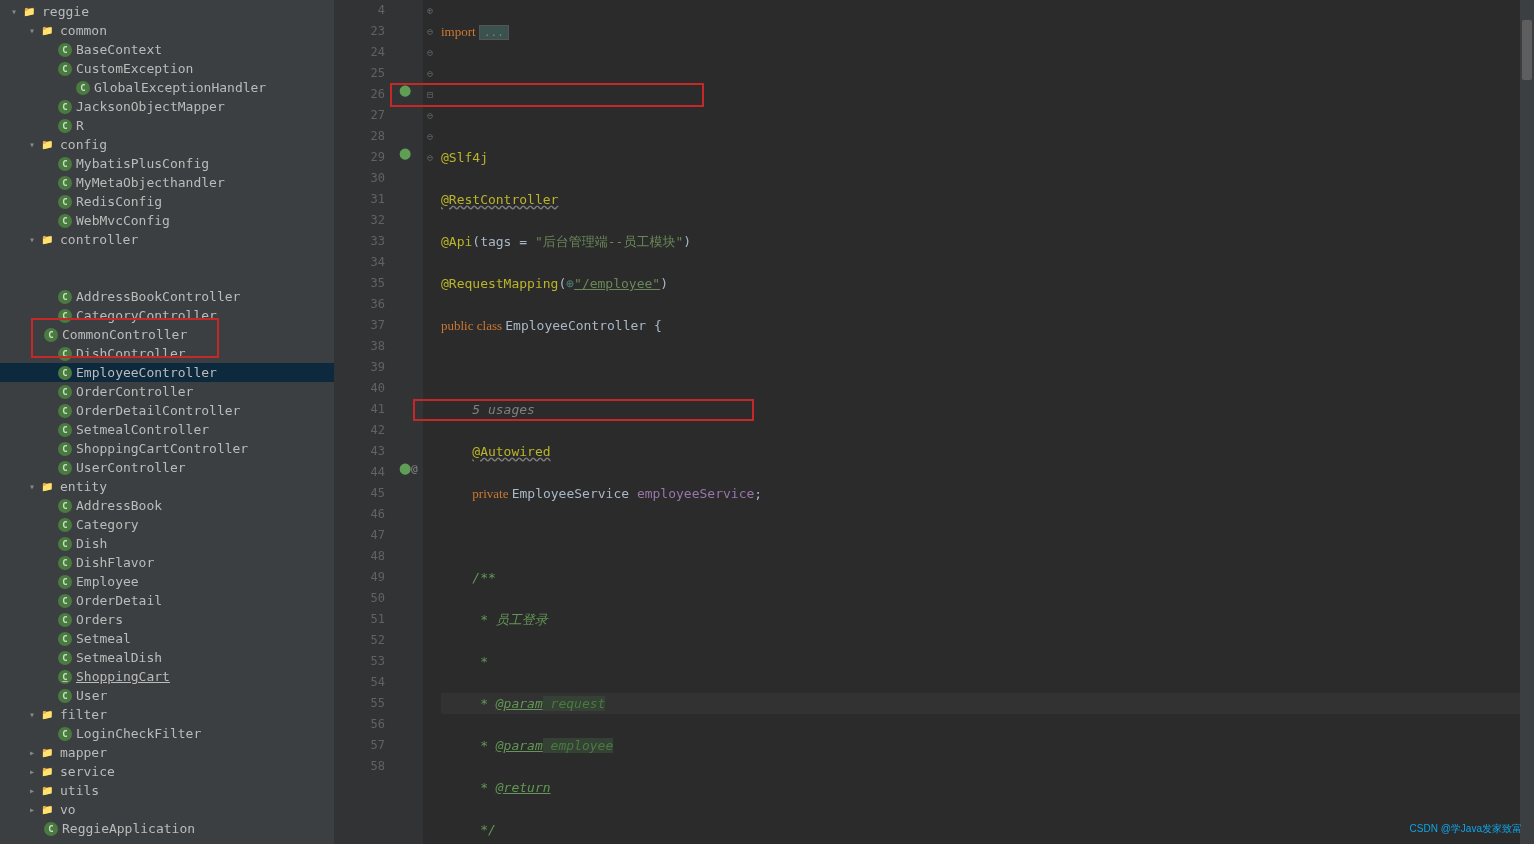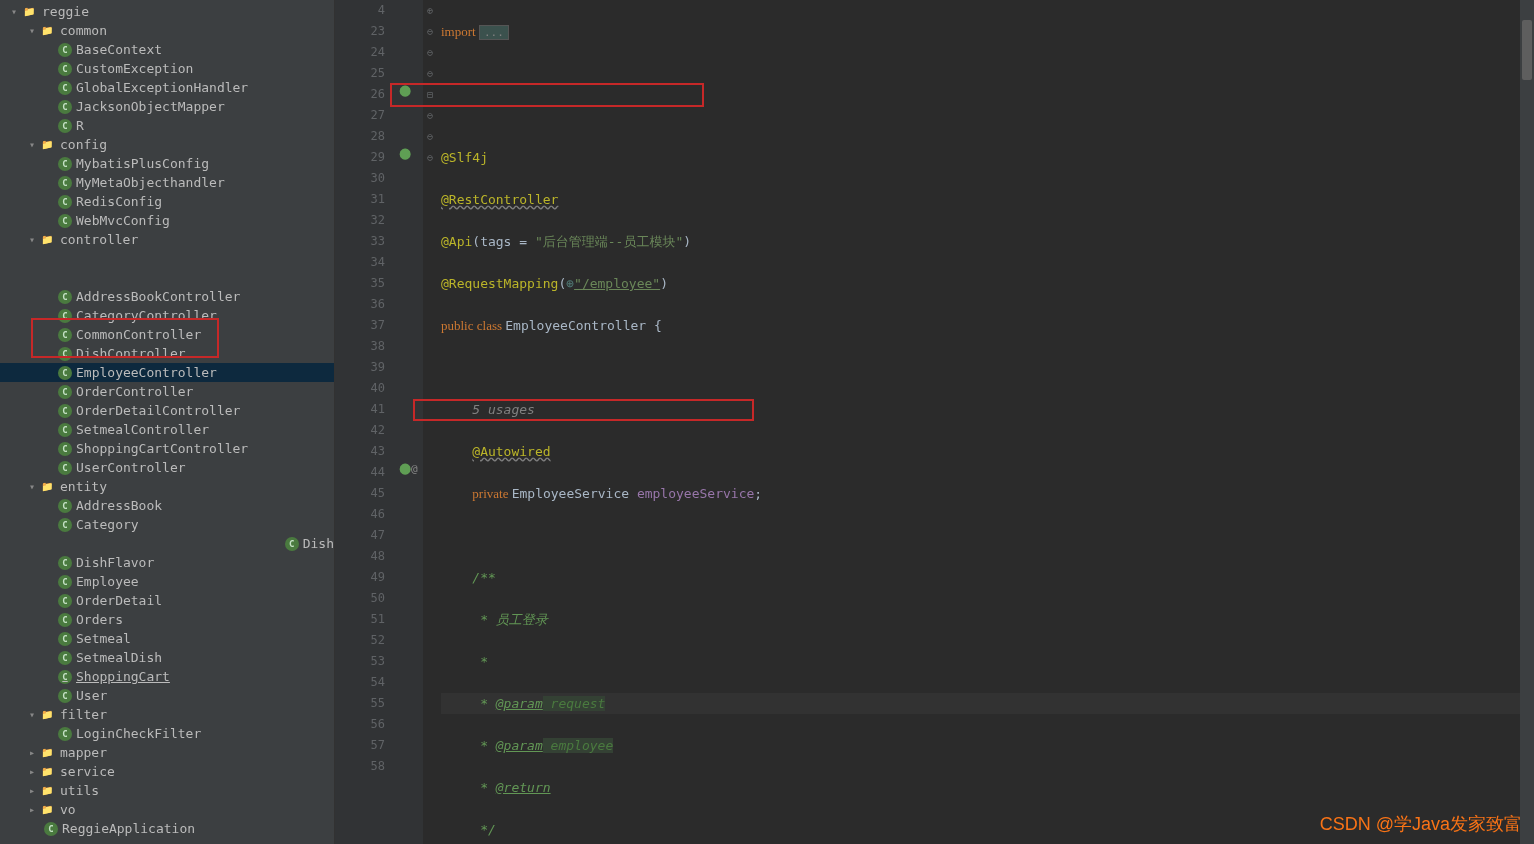--- a/index.html
+++ b/index.html
@@ -32,21 +32,21 @@
 .doctag{color:#629755;font-style:italic;text-decoration:underline;}
 .paramname{color:#4a7a3f;font-style:italic;background:#344134;}
 .field{color:#9876aa;}
 .fold-marker{background:#3b514d;color:#808080;border:1px solid #555;padding:0 4px;font-size:11px;}
 .underline{text-decoration-line:underline;text-decoration-style:wavy;text-decoration-color:#808080;}
 .ul{text-decoration:underline;}
 .red-box{position:absolute;border:2px solid #c62828;pointer-events:none;}
 .red-box.b1{left:31px;top:318px;width:188px;height:40px;}
 .red-box.b2{left:390px;top:83px;width:314px;height:24px;}
 .red-box.b3{left:413px;top:399px;width:341px;height:22px;}
-.watermark{position:absolute;right:12px;bottom:8px;color:#f97316;font-size:18px;font-family:sans-serif;}
+.watermark{position:absolute;right:12px;bottom:8px;color:#0ea5e9;font-size:10px;font-family:sans-serif;}
 .scrollbar{position:absolute;right:0;top:0;width:14px;height:100%;background:#3c3f41;}
 .scroll-thumb{background:#5e5e5e;width:10px;margin:2px;border-radius:2px;}
 </style>
 </head>
 <body>
 
 <div class="main">
   <div class="sidebar">
     <div id="tree-container">
         <div class="tree-item" style="padding-left: 6px;">
@@ -62,21 +62,21 @@
         <div class="tree-item" style="padding-left: 42px;">
           <span class="arrow none"></span>
           <span class="icon icon-class"></span>
           <span class="tree-label">BaseContext</span>
         </div>
         <div class="tree-item" style="padding-left: 42px;">
           <span class="arrow none"></span>
           <span class="icon icon-class"></span>
           <span class="tree-label">CustomException</span>
         </div>
-        <div class="tree-item" style="padding-left: 42px;">
+        <div class="tree-item" style="padding-left: 60px;">
           <span class="arrow none"></span>
           <span class="icon icon-class"></span>
           <span class="tree-label">GlobalExceptionHandler</span>
         </div>
         <div class="tree-item" style="padding-left: 42px;">
           <span class="arrow none"></span>
           <span class="icon icon-class"></span>
           <span class="tree-label">JacksonObjectMapper</span>
         </div>
         <div class="tree-item" style="padding-left: 42px;">
@@ -117,21 +117,21 @@
         <div class="tree-item" style="padding-left: 42px; margin-top: 38px;">
           <span class="arrow none"></span>
           <span class="icon icon-class"></span>
           <span class="tree-label">AddressBookController</span>
         </div>
         <div class="tree-item" style="padding-left: 42px;">
           <span class="arrow none"></span>
           <span class="icon icon-class"></span>
           <span class="tree-label">CategoryController</span>
         </div>
-        <div class="tree-item" style="padding-left: 42px;">
+        <div class="tree-item" style="padding-left: 20px; margin-left: 8px;">
           <span class="arrow none"></span>
           <span class="icon icon-class"></span>
           <span class="tree-label">CommonController</span>
         </div>
         <div class="tree-item" style="padding-left: 42px;">
           <span class="arrow none"></span>
           <span class="icon icon-class"></span>
           <span class="tree-label">DishController</span>
         </div>
         <div class="tree-item selected" style="padding-left: 42px;">
@@ -172,21 +172,21 @@
         <div class="tree-item" style="padding-left: 42px;">
           <span class="arrow none"></span>
           <span class="icon icon-class"></span>
           <span class="tree-label">AddressBook</span>
         </div>
         <div class="tree-item" style="padding-left: 42px;">
           <span class="arrow none"></span>
           <span class="icon icon-class"></span>
           <span class="tree-label">Category</span>
         </div>
-        <div class="tree-item" style="padding-left: 42px; justify-content: flex-end;">
+        <div class="tree-item" style="padding-left: 42px;">
           <span class="arrow none"></span>
           <span class="icon icon-class"></span>
           <span class="tree-label">Dish</span>
         </div>
         <div class="tree-item" style="padding-left: 42px;">
           <span class="arrow none"></span>
           <span class="icon icon-class"></span>
           <span class="tree-label">DishFlavor</span>
         </div>
         <div class="tree-item" style="padding-left: 42px;">

